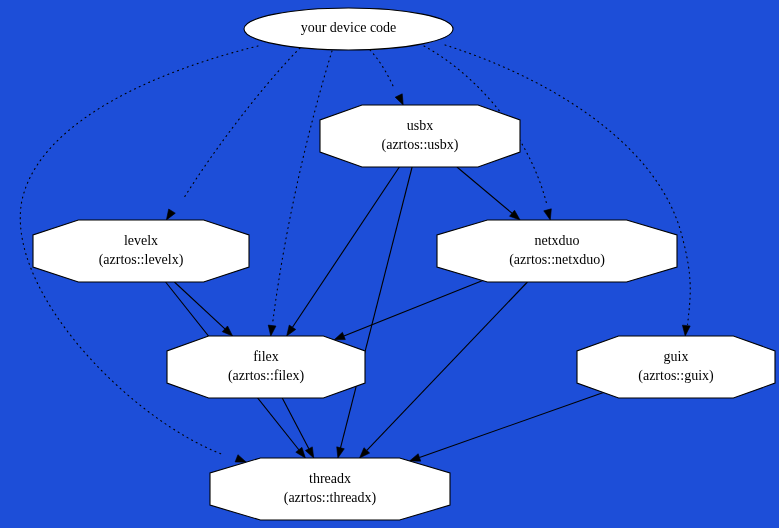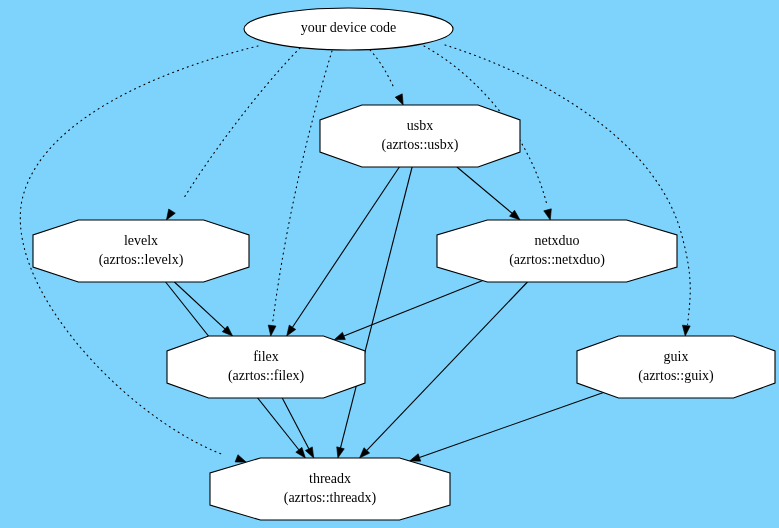--- a/index.html
+++ b/index.html
@@ -4,21 +4,21 @@
 <style>
   html, body {
     margin: 0;
     padding: 0;
     background: #ffffff;
   }
   #canvas {
     position: relative;
     width: 779px;
     height: 528px;
-    background: #7dd3fc;
+    background: #1d4ed8;
     overflow: hidden;
     font-family: "Liberation Serif", "DejaVu Serif", serif;
   }
   svg#graph {
     display: block;
     width: 779px;
     height: 528px;
   }
   .node-shape {
     fill: #ffffff;

